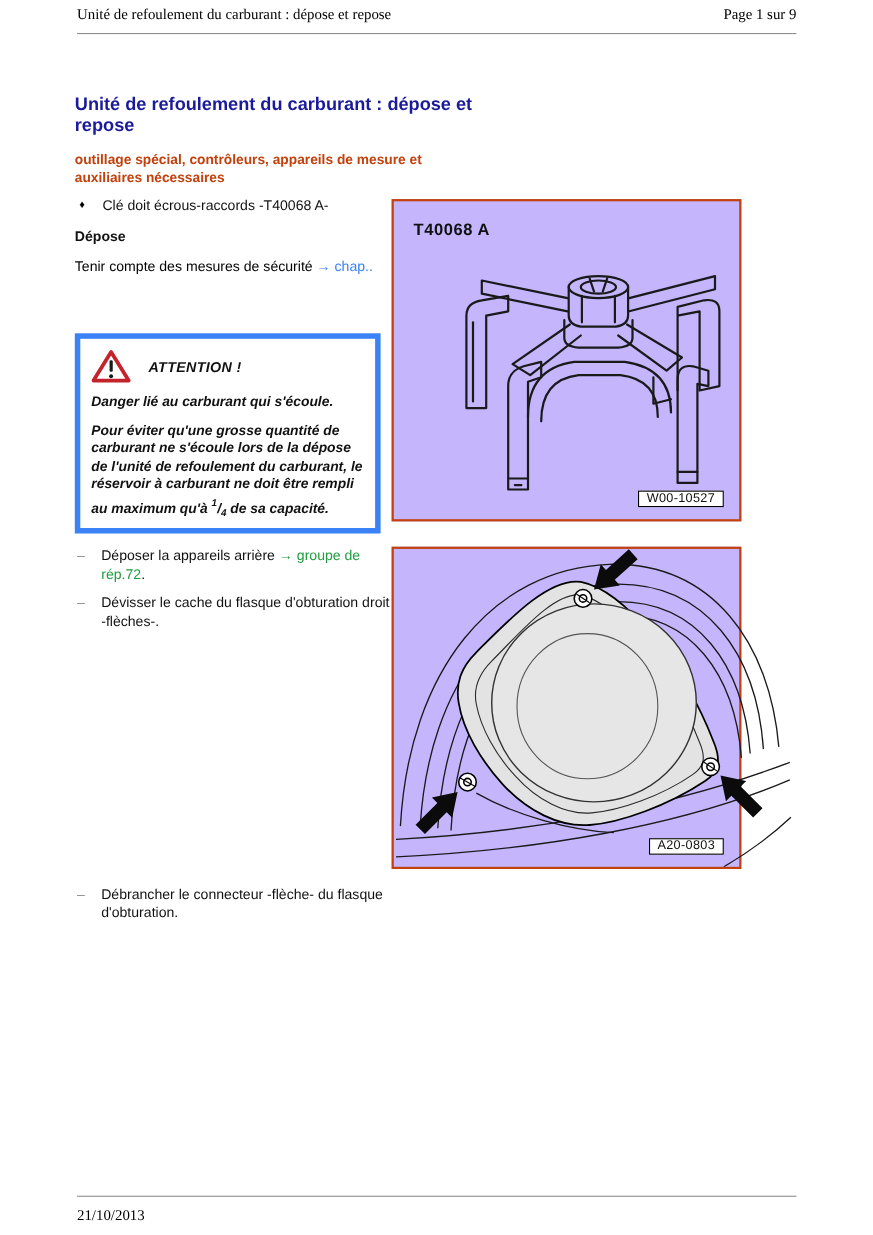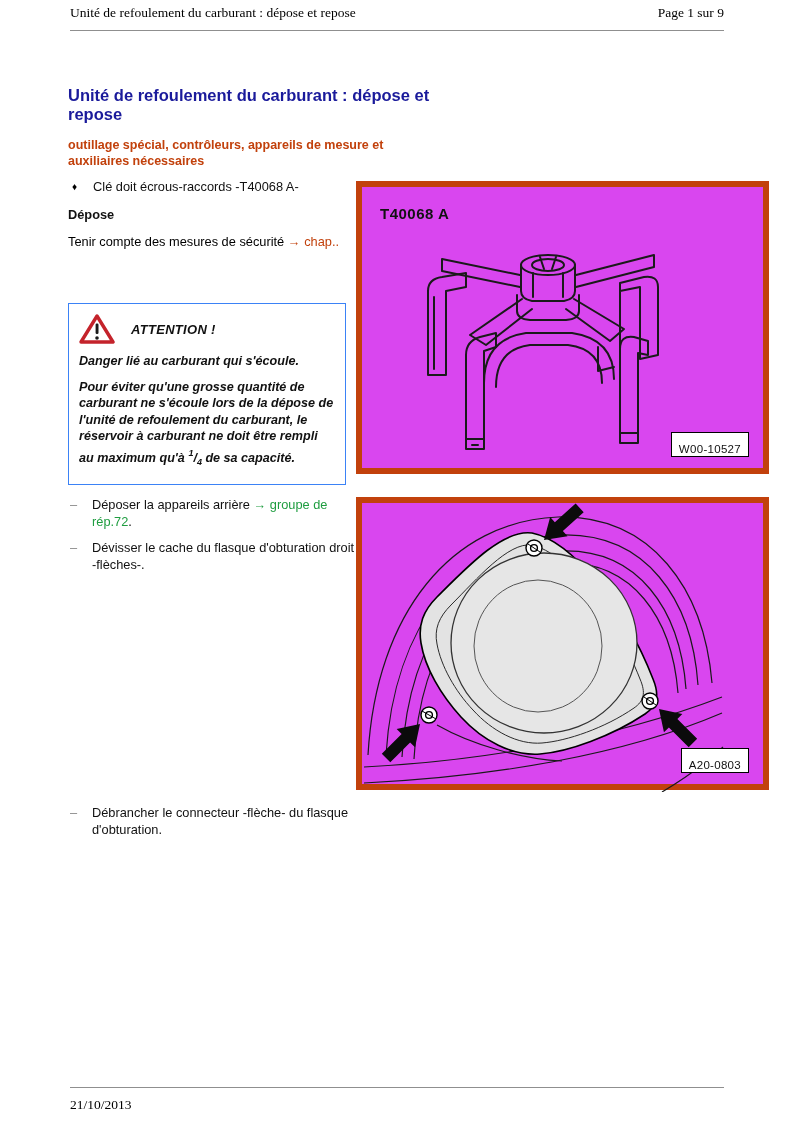--- a/index.html
+++ b/index.html
@@ -31,41 +31,41 @@
     font-size:12.5px; font-weight:bold; line-height:16px; color:#c2410c;
   }
   
   #tool-item { position:absolute; top:179px; left:72px; width:300px; display:flex; font-size:12.8px; }
   #tool-item .diam { font-size:10px; margin-top:2px; color:#000; }
   #tool-item .txt { margin-left:16px; }
   #section-depose { position:absolute; top:207px; left:68px; font-size:12.8px; font-weight:bold; }
   .para { position:absolute; left:68px; width:282px; font-size:12.8px; line-height:17px; color:#000; }
   #para1 { top:233px; }
   #para2 { top:277px; width:300px; }
-  .link-red { color:#c2410c; }
+  .link-red { color:#3b82f6; }
   .link-green { color:#1f9d40; }
   
   #warning-box {
     position:absolute; top:303px; left:68px; width:278px; height:182px;
-    border:1px solid #3b82f6; padding:9px 10px 6px 10px;
+    border:5px solid #3b82f6; padding:9px 10px 6px 10px;
   }
   .warn-title-row { display:flex; align-items:center; margin-bottom:8px; }
   .warn-title { font-size:13px; font-weight:bold; font-style:italic; margin-left:16px; letter-spacing:.3px; }
   .warn-p { font-size:12.6px; font-weight:bold; font-style:italic; line-height:16.5px; margin-bottom:9px; }
   .warn-p:last-child { margin-bottom:0; }
   .warn-p sup { font-size:9px; vertical-align:6px; }
   .warn-p sub { font-size:9px; vertical-align:-3px; }
   
-  .figure { position:absolute; left:356px; width:413px; height:293px; border:6px solid #c2410c; background:#d946ef; }
+  .figure { position:absolute; left:356px; width:318px; height:293px; border:2px solid #c2410c; background:#c4b5fd; }
   #figure1 { top:181px; }
   #figure2 { top:497px; }
   .fig-label { position:absolute; top:18px; left:18px; font-size:15px; font-weight:bold; letter-spacing:.5px; }
   .fig-code {
     position:absolute; right:14px; bottom:11px; border:1px solid #000;
-    padding:10px 7px 1px 7px; font-size:11.5px; background:#fff; letter-spacing:.3px;
+    padding:0 7px 1px 7px; font-size:11.5px; background:#fff; letter-spacing:.3px;
   }
   .figure svg { position:absolute; top:0; left:0; }
   
   .step { position:absolute; left:70px; width:286px; display:flex; font-size:12.8px; line-height:17px; }
   .step .dash { color:#8a8a8a; width:22px; flex:none; }
   #step1 { top:496px; width:280px; }
   #step2 { top:539px; }
   #step3 { top:804px; }
 </style>
 </head>

